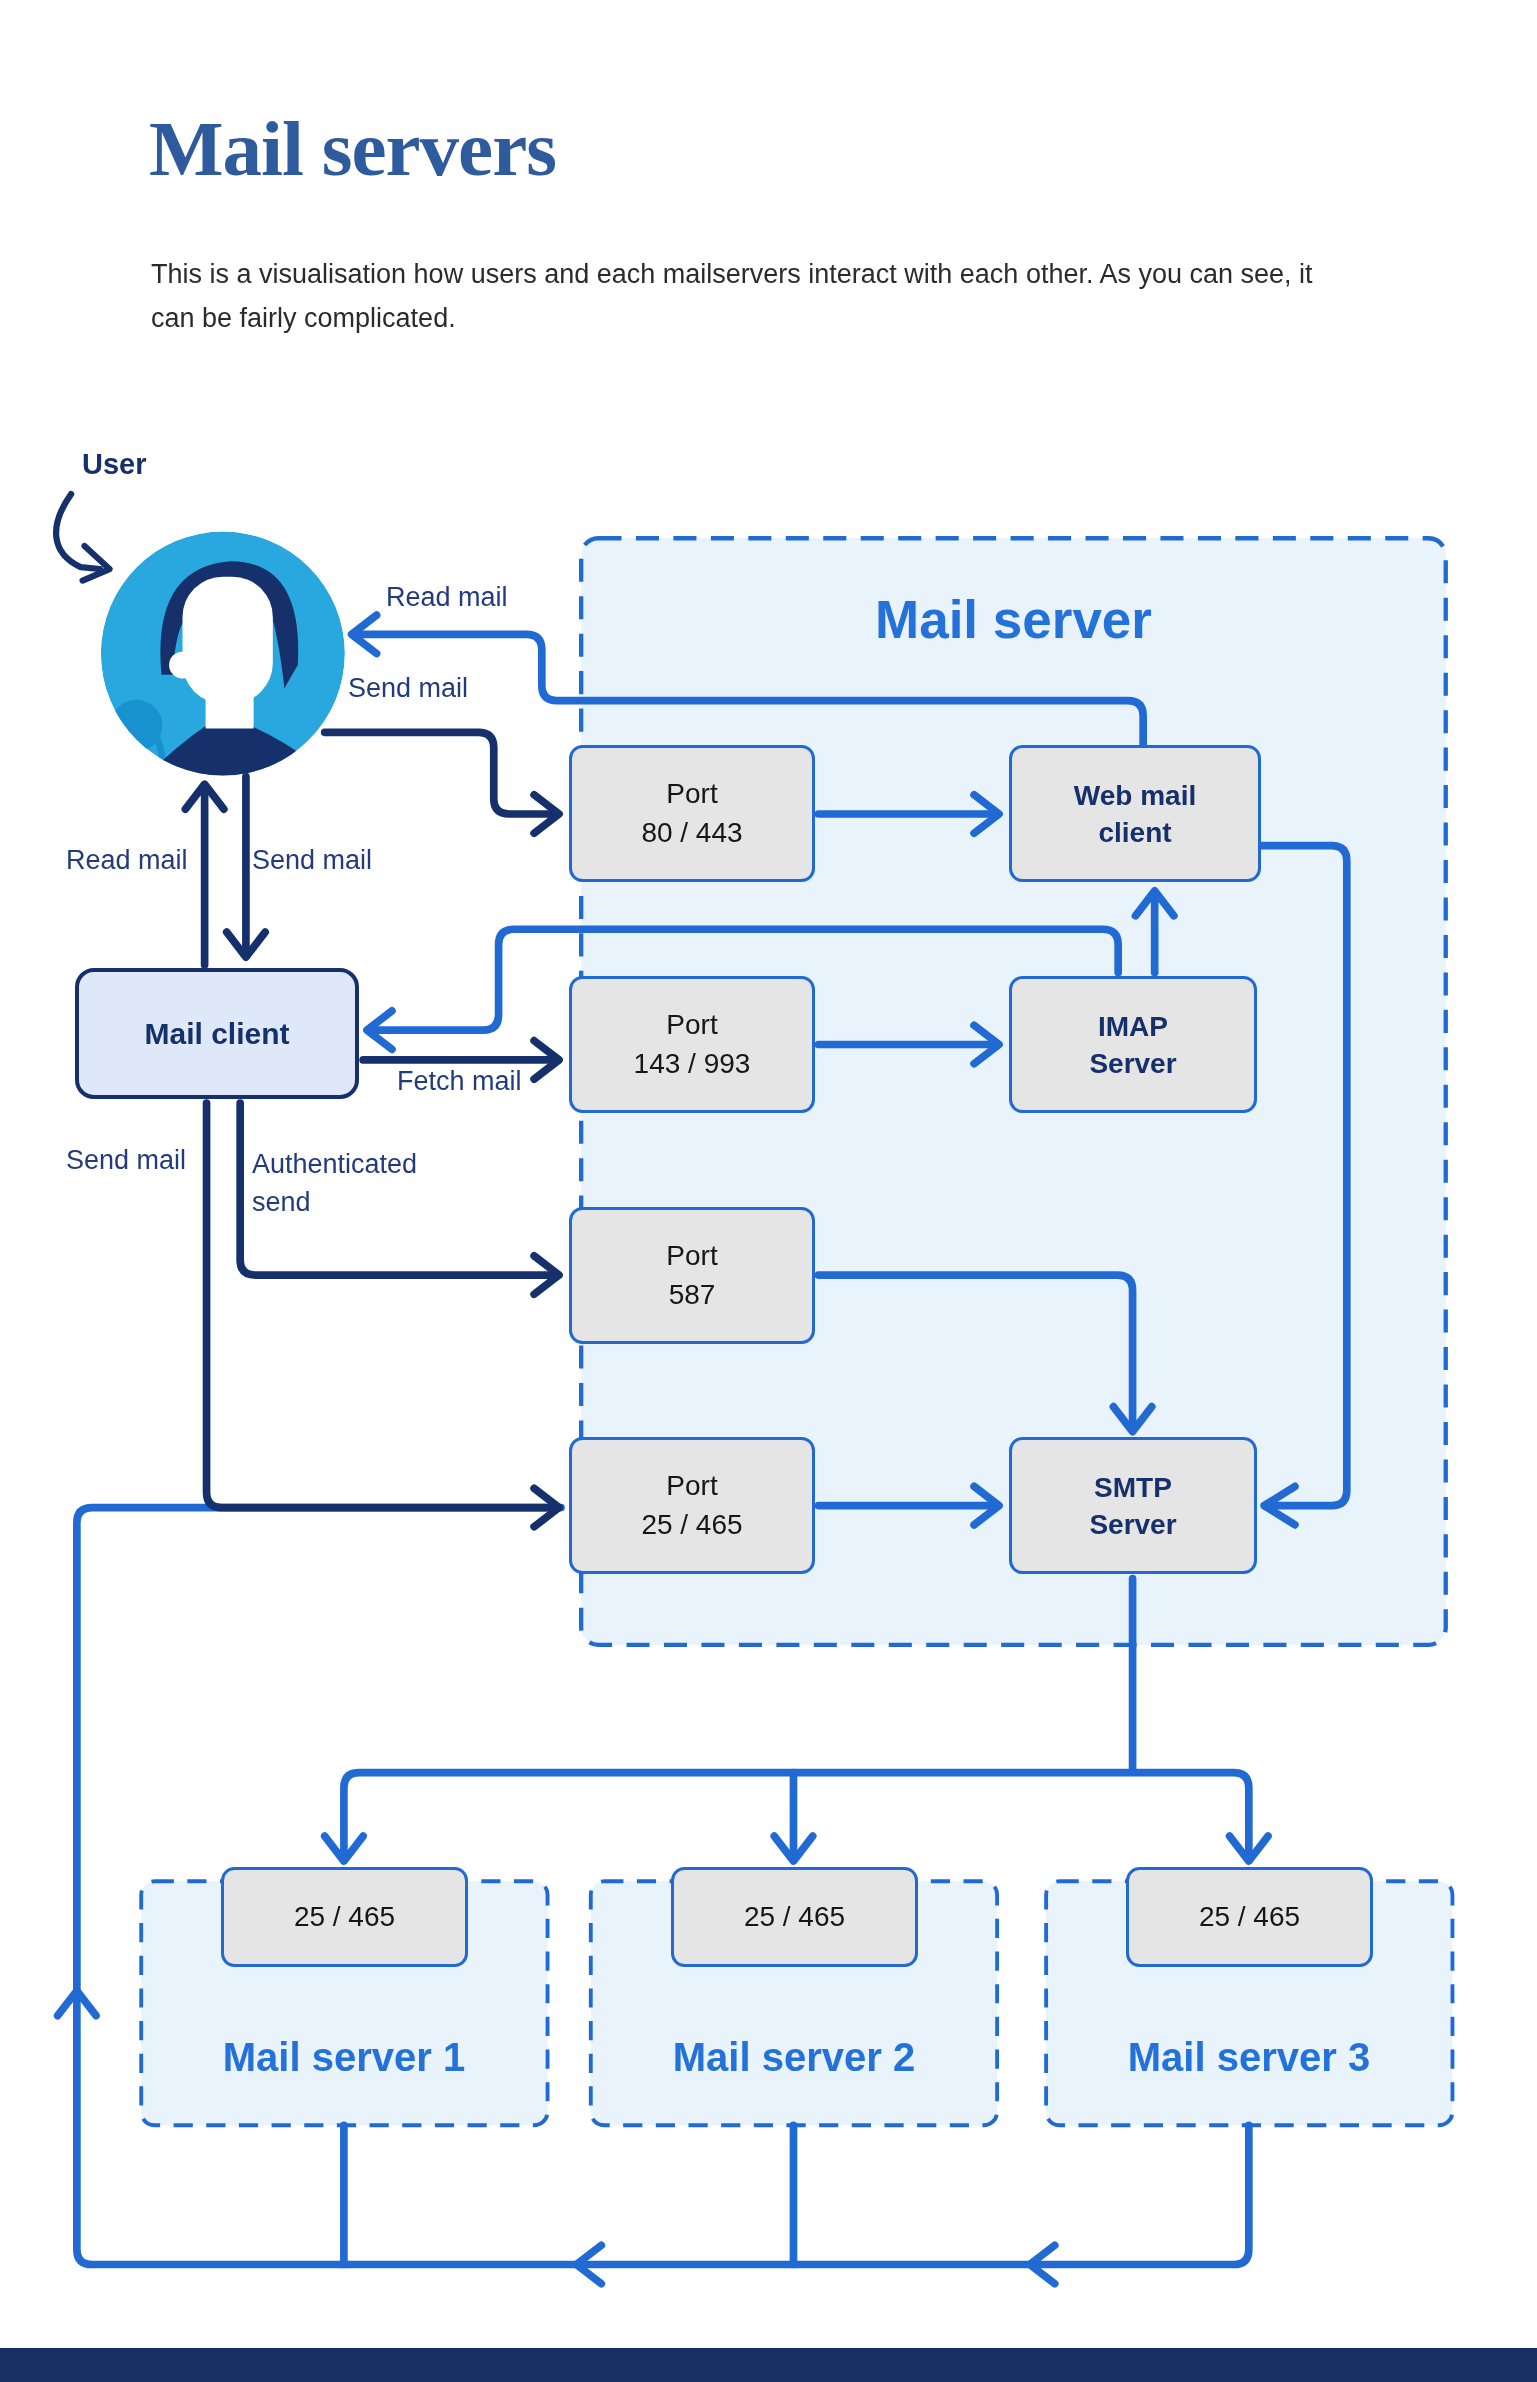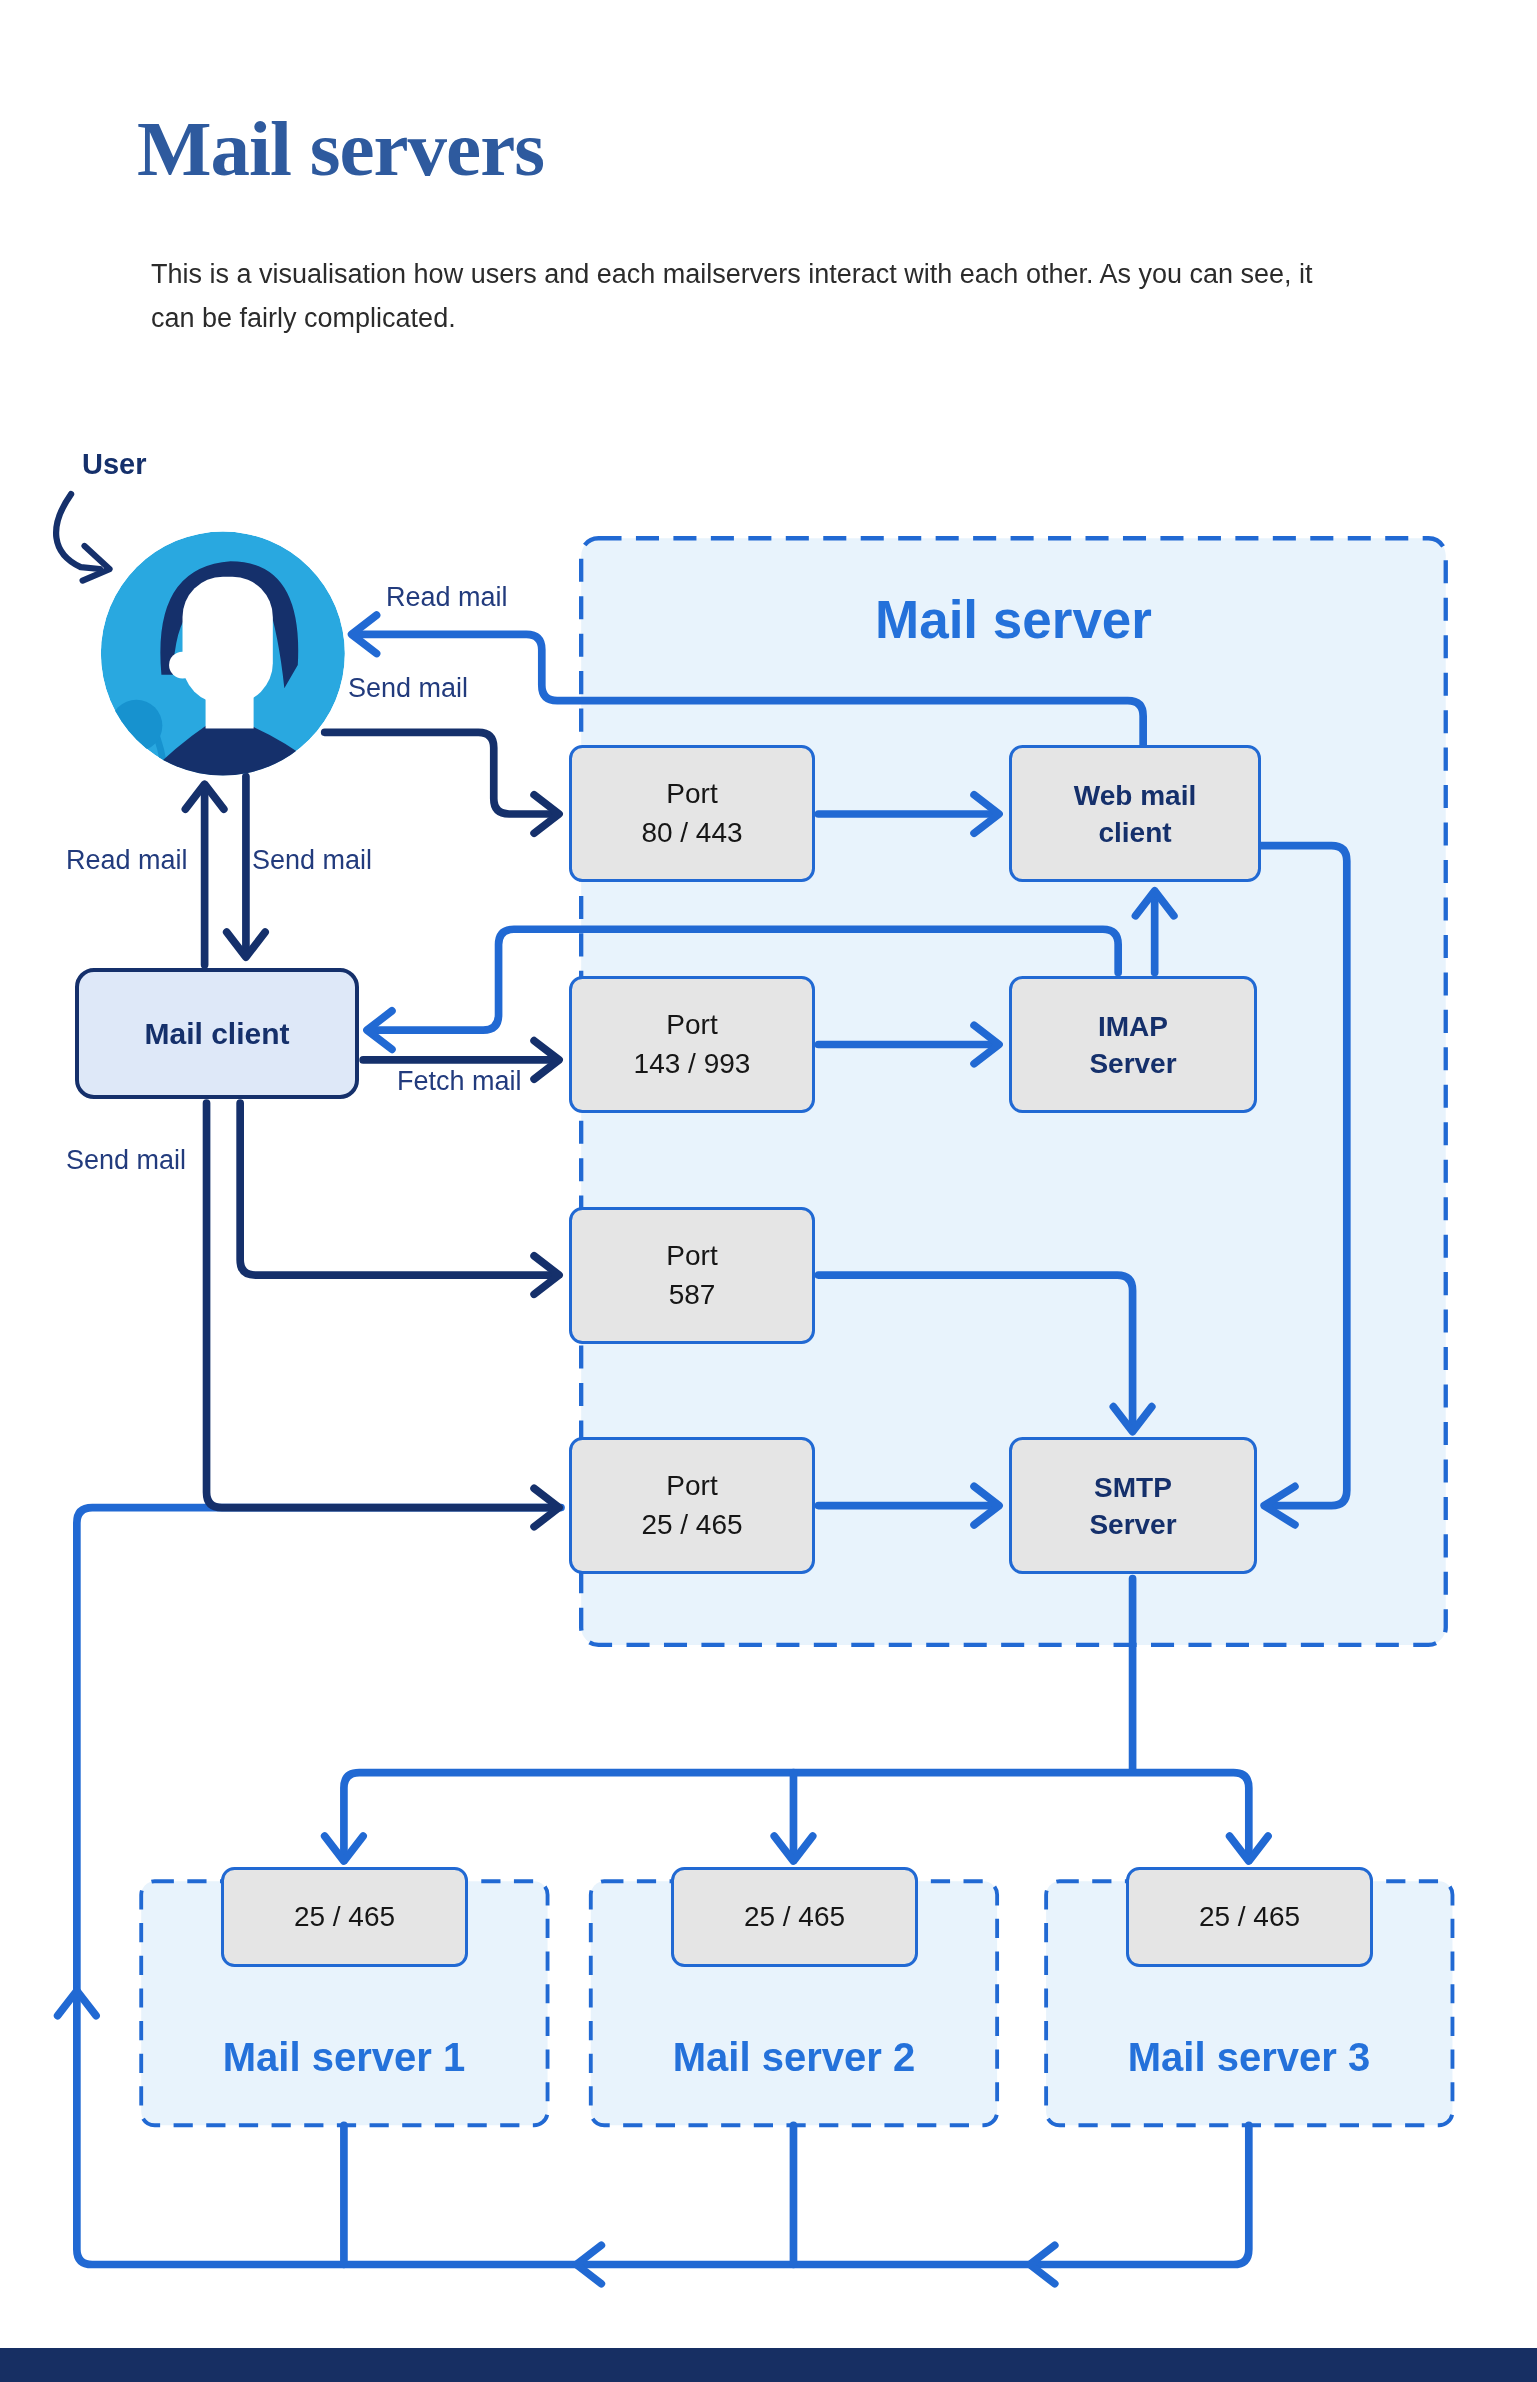--- a/index.html
+++ b/index.html
@@ -1,19 +1,19 @@
 <!DOCTYPE html>
 <html><head>
 <meta charset="utf-8">
 <style>
   html,body{margin:0;padding:0;background:#ffffff;}
   #page{position:relative;width:1537px;height:2383px;background:#ffffff;overflow:hidden;
         font-family:"Liberation Sans", sans-serif;}
   
-  #page-title{position:absolute;left:137px;top:104px;font-family:"Liberation Serif",serif;
+  #page-title{position:absolute;left:149px;top:104px;font-family:"Liberation Serif",serif;
         font-weight:bold;font-size:79px;color:#2e5a9e;letter-spacing:-1px;}
   #page-subtitle{position:absolute;left:151px;top:252px;width:1167px;font-size:27px;
         line-height:44px;color:#2b2b2b;}
   
   svg.layer{position:absolute;left:0;top:0;z-index:1;}
   
   .edge-label{position:absolute;z-index:4;font-size:27px;font-weight:500;color:#223b7d;white-space:nowrap;}
   .edge-label.wrap{white-space:normal;width:207px;line-height:38px;}
   #user-label{position:absolute;left:82px;top:448px;z-index:4;font-size:29px;font-weight:bold;color:#15306b;}
   .container-title{position:absolute;z-index:4;font-weight:bold;font-size:53px;color:#2471da;text-align:center;}
@@ -212,16 +212,17 @@
   <div class="container-title" style="left:581px;top:589px;width:865px;">Mail server</div>
 
   <div id="user-label">User</div>
 
   <div class="edge-label" style="left:386px;top:582px;">Read mail</div>
   <div class="edge-label" style="left:348px;top:673px;">Send mail</div>
   <div class="edge-label" style="left:66px;top:845px;">Read mail</div>
   <div class="edge-label" style="left:252px;top:845px;">Send mail</div>
   <div class="edge-label" style="left:397px;top:1066px;">Fetch mail</div>
   <div class="edge-label" style="left:66px;top:1145px;">Send mail</div>
+  <div class="edge-label wrap" style="left:252px;top:1145px;">Authenticated send</div>
 
   <div id="footer-bar"></div>
 </div>
 
 
 </body></html>

